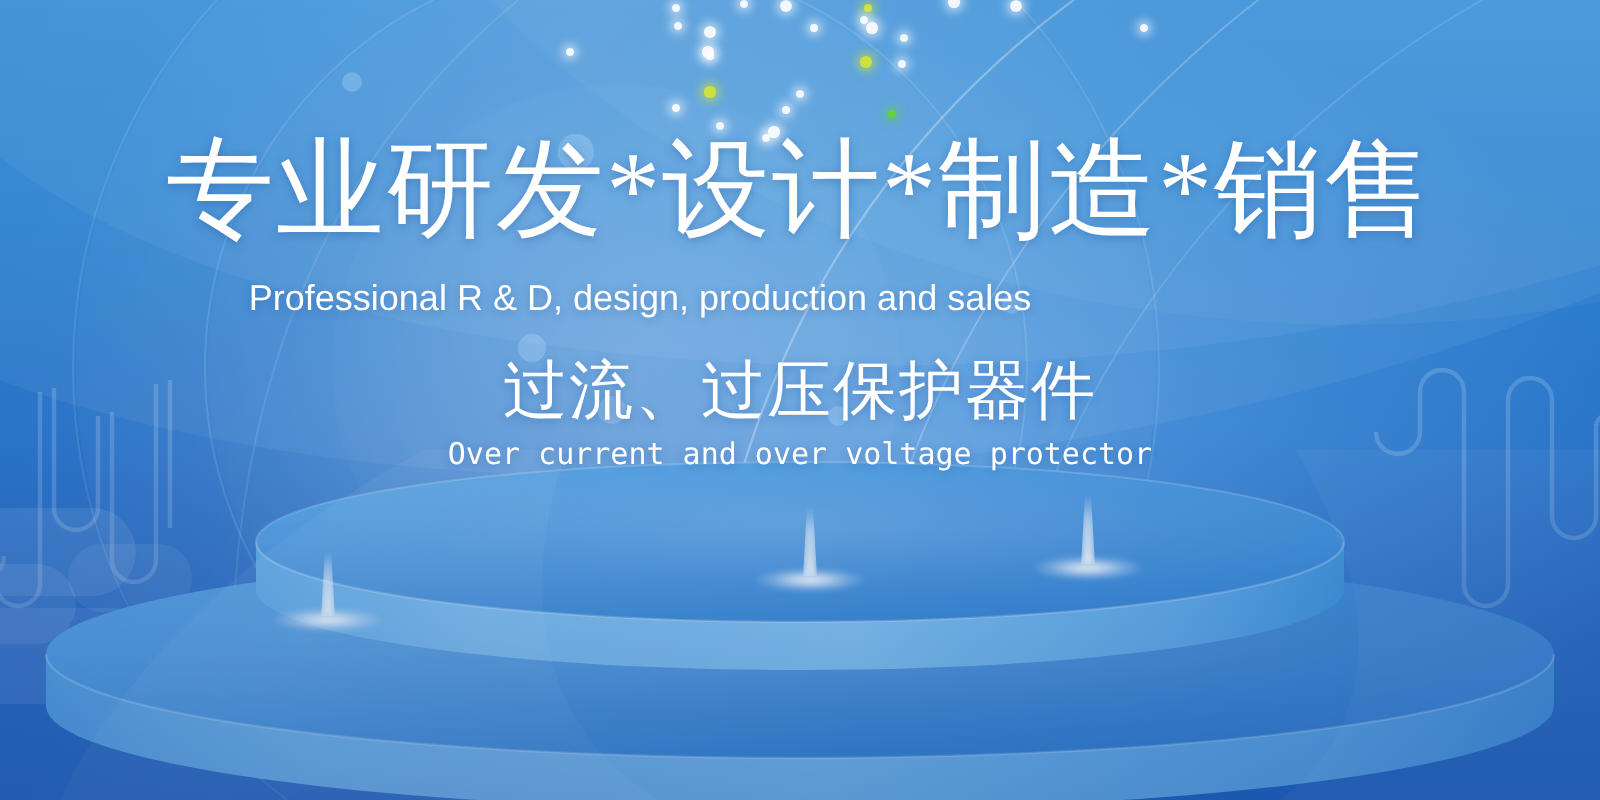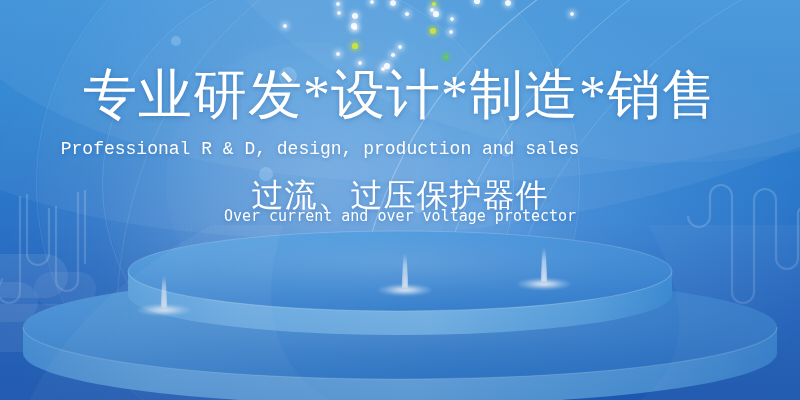--- a/index.html
+++ b/index.html
@@ -127,38 +127,38 @@
     position:absolute;left:0;top:68px;width:800px;
     font-family:"Liberation Serif", "DejaVu Serif", serif;
     font-size:54px;line-height:1;
     color:#ffffff;
     letter-spacing:1px;
     text-shadow:0 1px 5px rgba(20,70,140,0.35);
     white-space:nowrap;
   }
   .sub-en{
     position:absolute;left:0;top:140px;width:640px;
-    font-family:Liberation Mono, monospace;
+    font-family:Liberation Sans, sans-serif;
     font-size:18px;line-height:1;
     color:#ffffff;
     letter-spacing:0px;
     text-shadow:0 1px 4px rgba(20,70,140,0.32);
     white-space:nowrap;
   }
   .headline2{
     position:absolute;left:0;top:179px;width:800px;
     font-family:Liberation Sans, sans-serif;
     font-size:32px;line-height:1;
     color:#ffffff;
     letter-spacing:1px;
     text-shadow:0 1px 5px rgba(20,70,140,0.35);
     white-space:nowrap;
   }
   .sub-en2{
-    position:absolute;left:0;top:209px;width:800px;
+    position:absolute;left:0;top:220px;width:800px;
     font-family:"DejaVu Sans Mono", "Liberation Mono", monospace;
     font-size:15px;line-height:1;
     color:#ffffff;
     letter-spacing:0px;
     text-shadow:0 1px 4px rgba(20,70,140,0.32);
     white-space:nowrap;
   }
 </style>
 </head>
 <body>

